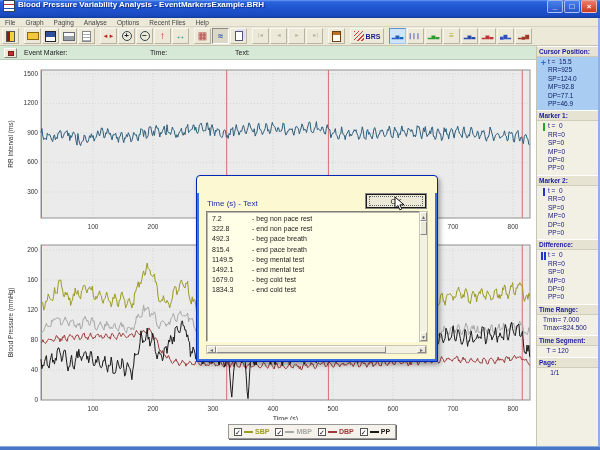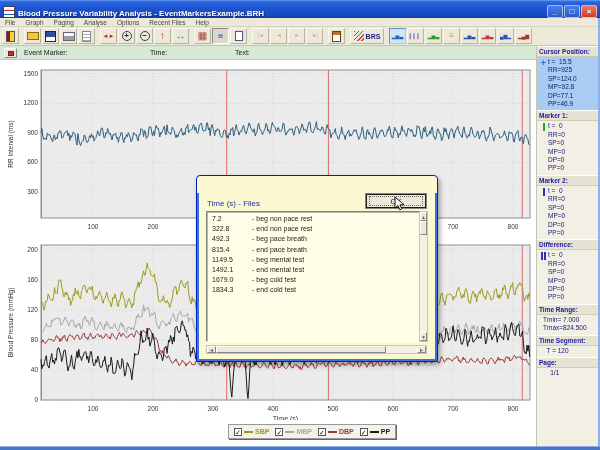--- a/index.html
+++ b/index.html
@@ -2,21 +2,21 @@
 <html><head>
 <meta charset="utf-8">
 <style>
   html,body{margin:0;padding:0;background:#555;}
   *{box-sizing:border-box;font-family:"Liberation Sans",sans-serif;}
   .window{position:relative;width:600px;height:450px;background:#ece9d8;overflow:hidden;}
 
   
   .titlebar{position:absolute;left:0;top:0;width:600px;height:18px;
     background:linear-gradient(180deg,#6a9ef5 0%,#2a64dc 10%,#1e54d0 45%,#1a4ac0 85%,#123c9e 100%);
-    display:flex;align-items:flex-end;padding:0 3px;color:#fff;}
+    display:flex;align-items:flex-start;padding:0 3px;color:#fff;}
   .app-icon{width:12px;height:12px;background:#fff;border:1px solid #345;margin-right:3px;
     background-image:linear-gradient(180deg,transparent 3px,#c03030 3px 4px,transparent 4px 7px,#2050b0 7px 8px,transparent 8px);}
   .title-text{font-size:8px;font-weight:bold;text-shadow:1px 1px 1px #0a2a80;white-space:nowrap;overflow:hidden;flex:1;}
   .winbtns{display:flex;gap:1px;}
   .winbtn{width:16px;height:13px;border-radius:2px;border:1px solid rgba(255,255,255,.55);
     background:linear-gradient(180deg,#4a80ee,#2a58c8);color:#fff;font-size:8px;line-height:11px;text-align:center;font-weight:bold;}
   .winbtn.close{background:linear-gradient(180deg,#ef7a6a,#c83a22);}
 
   
   .menubar{position:absolute;left:0;top:18px;width:600px;height:9px;background:#ece9d8;
@@ -417,21 +417,21 @@
           <div>    1/1</div>
         </div>
       </div>
     </div>
 
   <div class="dialog">
     <div class="dlg-body">
       <div class="dlg-ok">
           <i>OK</i>
         </div>
-      <div class="dlg-head">Time (s)  -  Files</div>
+      <div class="dlg-head">Time (s)  -  Text</div>
       <div class="listbox" id="listbox">
           <div class="lrow"><span class="t">7.2</span><span class="x">- beg non pace rest</span></div>
           <div class="lrow"><span class="t">322.8</span><span class="x">- end non pace rest</span></div>
           <div class="lrow"><span class="t">492.3</span><span class="x">- beg pace breath</span></div>
           <div class="lrow"><span class="t">815.4</span><span class="x">- end pace breath</span></div>
           <div class="lrow"><span class="t">1149.5</span><span class="x">- beg mental test</span></div>
           <div class="lrow"><span class="t">1492.1</span><span class="x">- end mental test</span></div>
           <div class="lrow"><span class="t">1679.0</span><span class="x">- beg cold test</span></div>
           <div class="lrow"><span class="t">1834.3</span><span class="x">- end cold test</span></div>
         </div>

